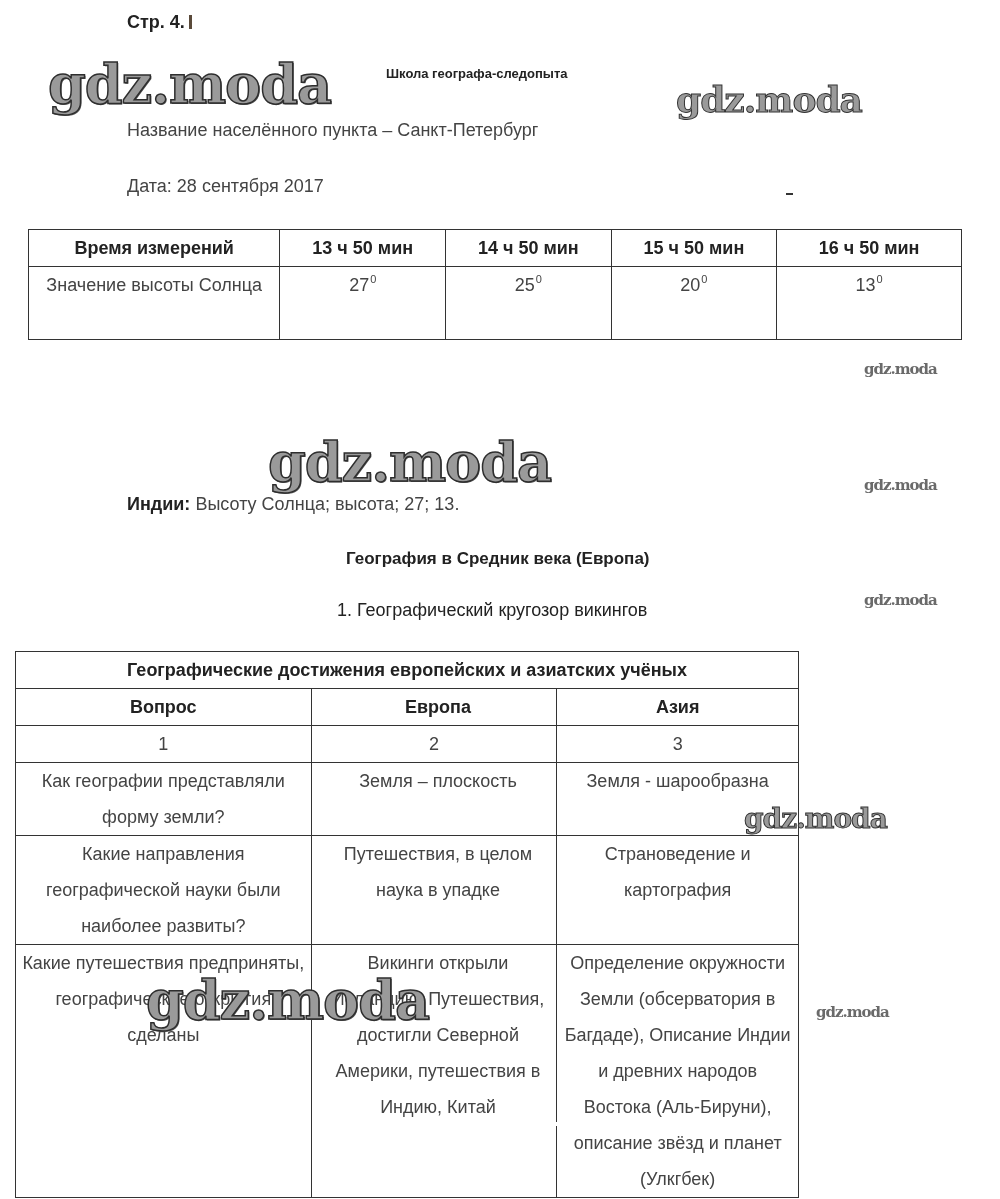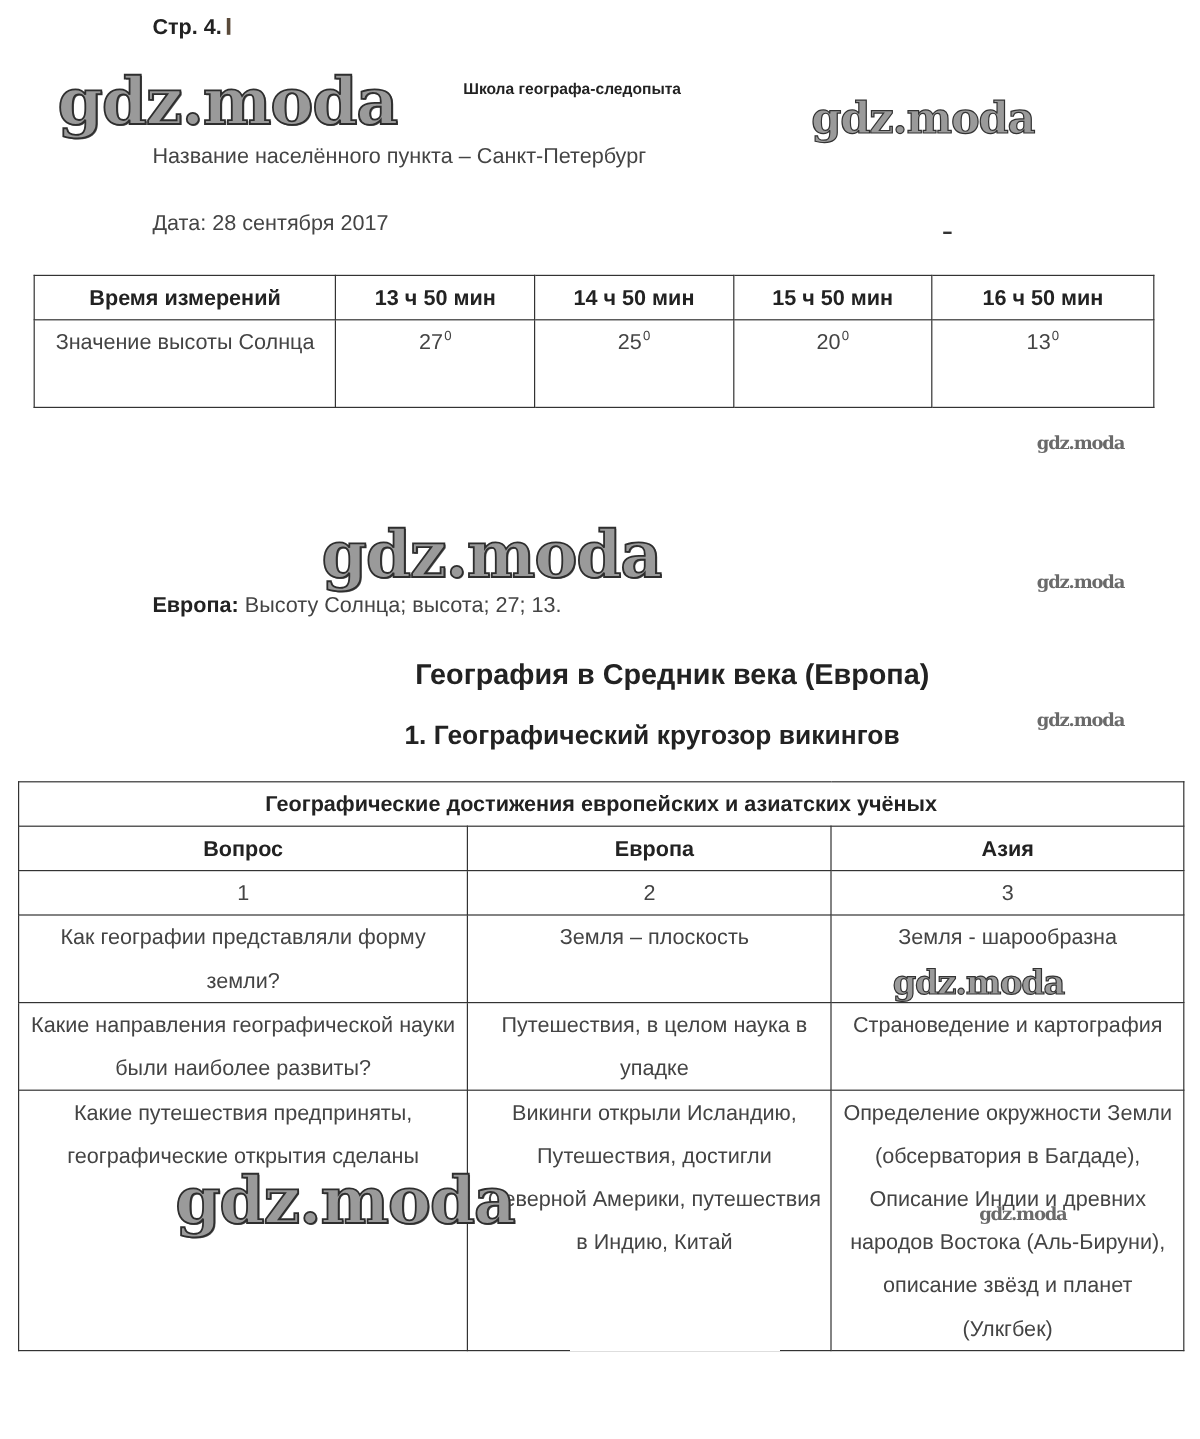--- a/index.html
+++ b/index.html
@@ -104,31 +104,31 @@
       margin-left: 1px;
     }
 
     .conclusion {
       left: 127px; top: 494px;
       font-size: 18px; color: #444;
     }
     .conclusion b { color: #222; }
     .section-title {
       left: 346px; top: 549px;
-      font-size: 24px; font-weight: bold; color: #222;
+      font-size: 17px; font-weight: bold; color: #222;
     }
     .subsection-title {
       left: 337px; top: 600px;
-      font-size: 22px; font-weight: bold; color: #222; text-align: right;
+      font-size: 18px; font-weight: normal; color: #222; text-align: right;
     }
 
     
     .t2 {
       left: 15px; top: 651px;
-      width: 972px;
+      width: 784px;
     }
     .t2 td, .t2 th {
       border: 1px solid #333;
       text-align: center;
       vertical-align: top;
       font-size: 18px;
       line-height: 36px;
       color: #444;
       padding: 0 6px;
     }
@@ -180,21 +180,21 @@
     <td><span>20</span><sup class="deg">0</sup></td>
     <td><span>13</span><sup class="deg">0</sup></td>
   </tr>
 </tbody>
   </table>
 
 <div class="abs wm wm-big" style="left:268px; top:430px;">gdz.moda</div>
 <div class="abs wm wm-small" style="left:864px; top:476px;">gdz.moda</div>
 
 <div class="abs conclusion">
-  <b>Европа:</b><span> Высоту Солнца; высота; 27; 13.</span>
+  <b>Индии:</b><span> Высоту Солнца; высота; 27; 13.</span>
 </div>
 
 <div class="abs section-title">География в Средник века (Европа)</div>
 <div class="abs wm wm-small" style="left:864px; top:591px;">gdz.moda</div>
 <div class="abs subsection-title">1. Географический кругозор викингов</div>
 
 <table class="t2">
   <tbody>
       <tr>
     <th colspan="3">Географические достижения европейских и азиатских учёных</th>

